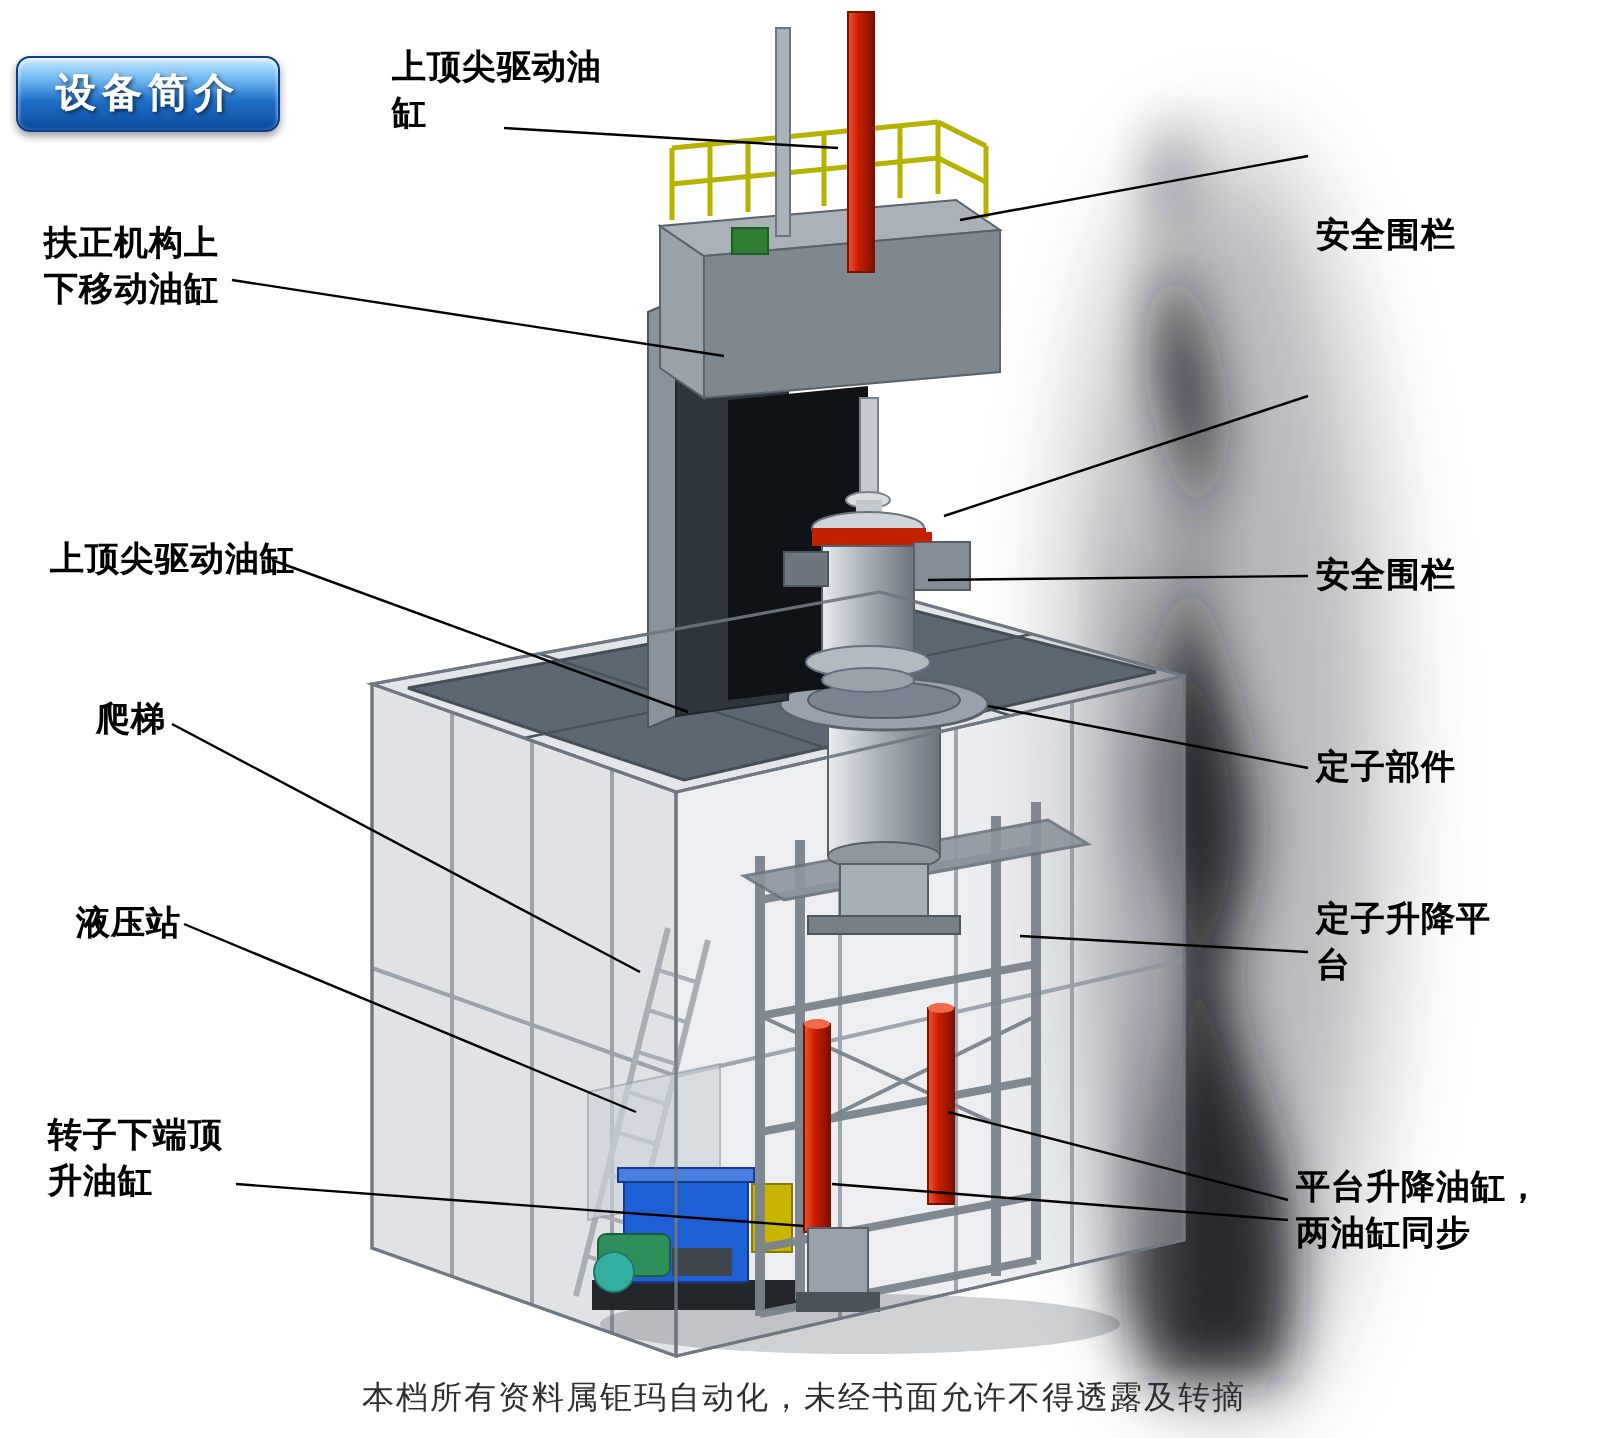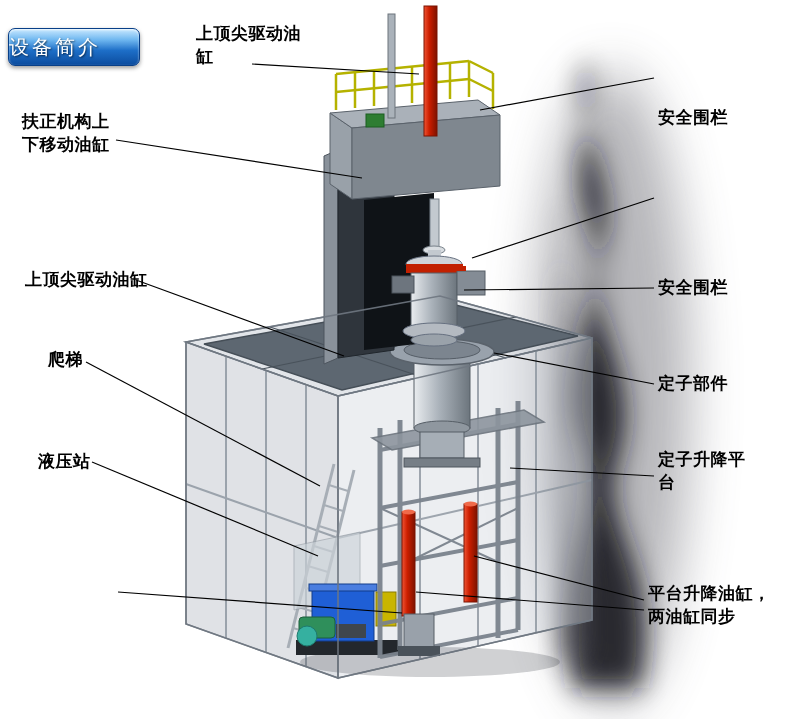--- a/index.html
+++ b/index.html
@@ -11,21 +11,21 @@
   .callout{
     position:absolute;color:#000;font-size:17px;font-weight:600;
     line-height:1.38;letter-spacing:.5px;
   }
   .nowrap{white-space:nowrap;}
   .badge{
     position:absolute;left:8px;top:28px;width:130px;height:36px;border-radius:7px;
     background:linear-gradient(180deg,#c9e9ff 0%,#6fb7f0 30%,#1d6ec7 60%,#0c4c9e 100%);
     border:1px solid #083f88;
     box-shadow:0 2px 4px rgba(0,0,0,.4), inset 0 1px 2px rgba(255,255,255,.8);
-    color:#fff;font-size:20px;font-weight:normal;text-align:left;line-height:36px;
+    color:#fff;font-size:20px;font-weight:bold;text-align:center;line-height:36px;
     letter-spacing:3px;text-shadow:1px 1px 2px rgba(0,0,0,.6);
   }
   .footer{
     position:absolute;left:0;right:0;bottom:9px;text-align:center;
     font-size:16px;color:#2f2f2f;letter-spacing:1px;font-weight:500;
   }
 </style>
 </head>
 <body>
 
@@ -221,15 +221,17 @@
 
   <div class="callout" style="left:196px;top:22px;width:112px;">上顶尖驱动油缸</div>
   <div class="callout nowrap" style="left:658px;top:62px;margin-top:44px;">安全围栏</div>
   <div class="callout" style="left:22px;top:110px;width:92px;">扶正机构上下移动油缸</div>
   <div class="callout nowrap" style="left:25px;top:268px;">上顶尖驱动油缸</div>
   <div class="callout nowrap" style="left:658px;top:276px;">安全围栏</div>
   <div class="callout nowrap" style="left:48px;top:348px;">爬梯</div>
   <div class="callout nowrap" style="left:658px;top:372px;">定子部件</div>
   <div class="callout nowrap" style="left:38px;top:450px;">液压站</div>
   <div class="callout" style="left:658px;top:448px;width:92px;">定子升降平台</div>
+  <div class="callout" style="left:24px;top:556px;width:92px;">转子下端顶升油缸</div>
   <div class="callout" style="left:648px;top:582px;width:128px;">平台升降油缸，两油缸同步</div>
 
+  <div class="footer">本档所有资料属钜玛自动化，未经书面允许不得透露及转摘</div>
 </div>
 
 </body></html>

